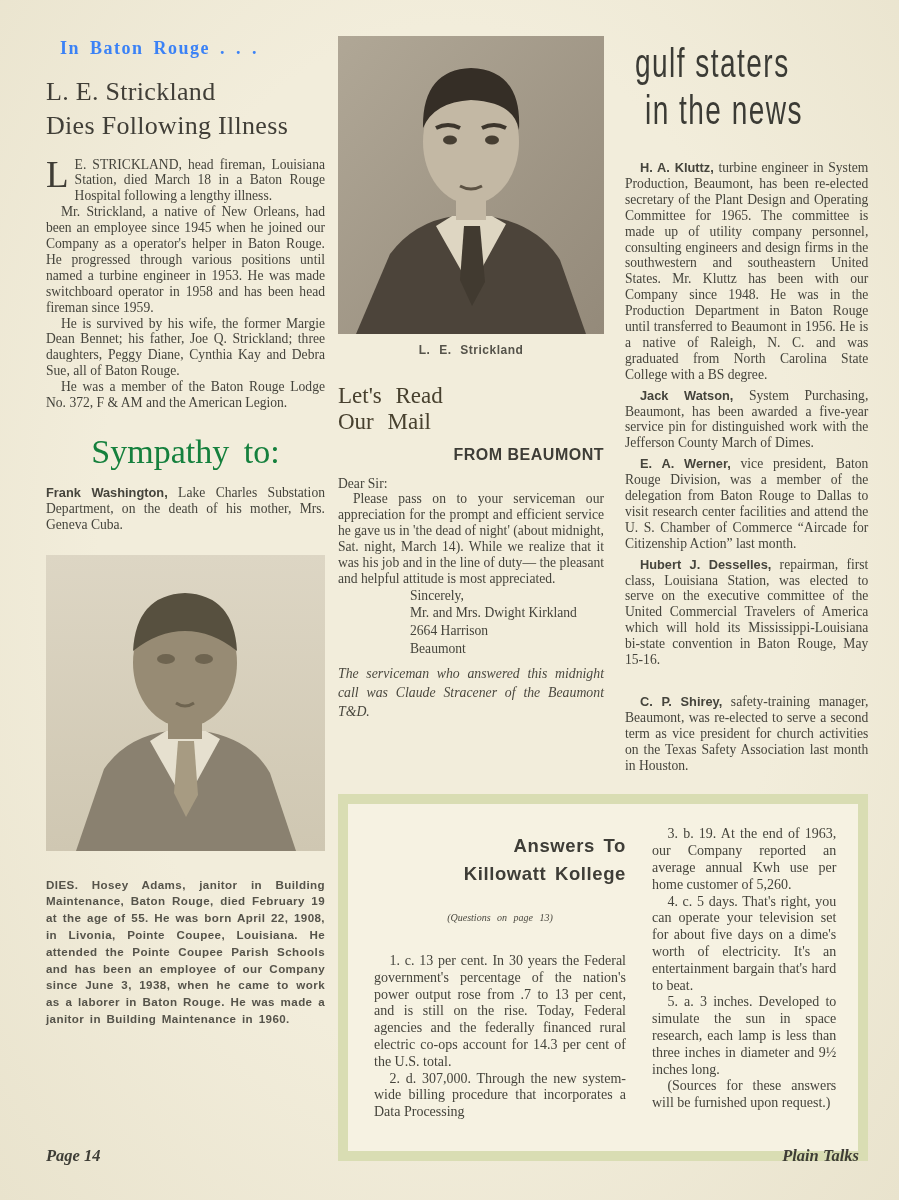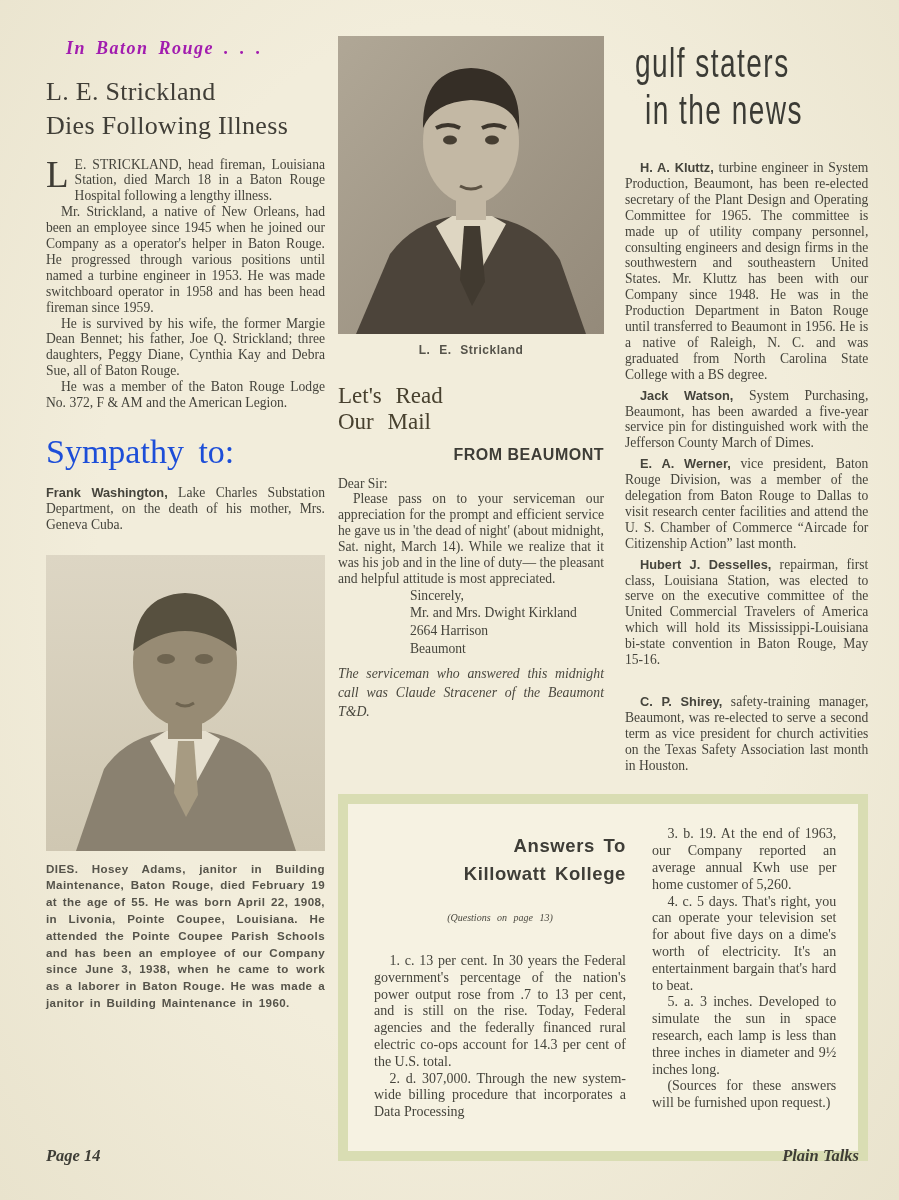--- a/index.html
+++ b/index.html
@@ -15,32 +15,32 @@
   .col-left { width:279px; flex:none; }
   .col-rest { flex:1; display:flex; flex-direction:column; }
   .row-top { display:flex; gap:17px; }
   .col-mid { width:266px; flex:none; }
   .col-right { flex:1; padding-left:4px; }
 
   p.body { font-size:13.6px; line-height:1.17; text-align:justify; text-indent:1.1em; }
   p.body.noindent { text-indent:0; }
 
   
-  .kicker { font-style:italic; font-weight:bold; font-size:18px; letter-spacing:1.5px;
-            color:#a21caf; word-spacing:4px; margin:2px 0 16px 20px; }
+  .kicker { font-weight:bold; font-size:18px; letter-spacing:1.5px;
+            color:#3b82f6; word-spacing:4px; margin:2px 0 16px 14px; }
   .headline { font-size:26px; line-height:1.3; font-weight:400; color:#403e37;
               margin-bottom:14px; letter-spacing:0.3px; }
   .dropcap { float:left; font-size:37px; line-height:0.8; padding:3px 6px 0 0; color:#3f3d36; }
-  .sympathy-h { font-size:34px; font-weight:400; color:#1d4ed8; margin:22px 0 14px;
-                word-spacing:6px; }
+  .sympathy-h { font-size:34px; font-weight:400; color:#15803d; margin:22px 0 14px;
+                word-spacing:6px;text-align:center; }
   .leadname { font-family:"Liberation Sans", sans-serif; font-weight:bold; font-size:12.8px; }
   .photo { position:relative; width:100%; overflow:hidden; }
   .caption-bold { font-family:"Liberation Sans", sans-serif; font-weight:bold;
                   font-size:11.6px; line-height:1.45; text-align:justify;
-                  color:#55534a; letter-spacing:0.4px; word-spacing:2px; margin-top:10px; }
+                  color:#55534a; letter-spacing:0.4px; word-spacing:2px; margin-top:26px; }
 
   
   .caption-center { font-family:"Liberation Sans", sans-serif; font-weight:bold;
                     font-size:12px; color:#55534a; text-align:center; margin:9px 0 26px;
                     word-spacing:5px; letter-spacing:0.5px; }
   .mail-h { font-size:23px; line-height:1.12; font-weight:400; color:#48412f;
             word-spacing:8px; margin-bottom:11px; }
   .mail-sub { font-family:"Liberation Sans", sans-serif; font-weight:bold; font-size:16px;
               color:#3e3d37; letter-spacing:0.5px; margin-bottom:12px;text-align:right; }
   .sig { font-size:13.6px; line-height:1.3; padding-left:72px; }

